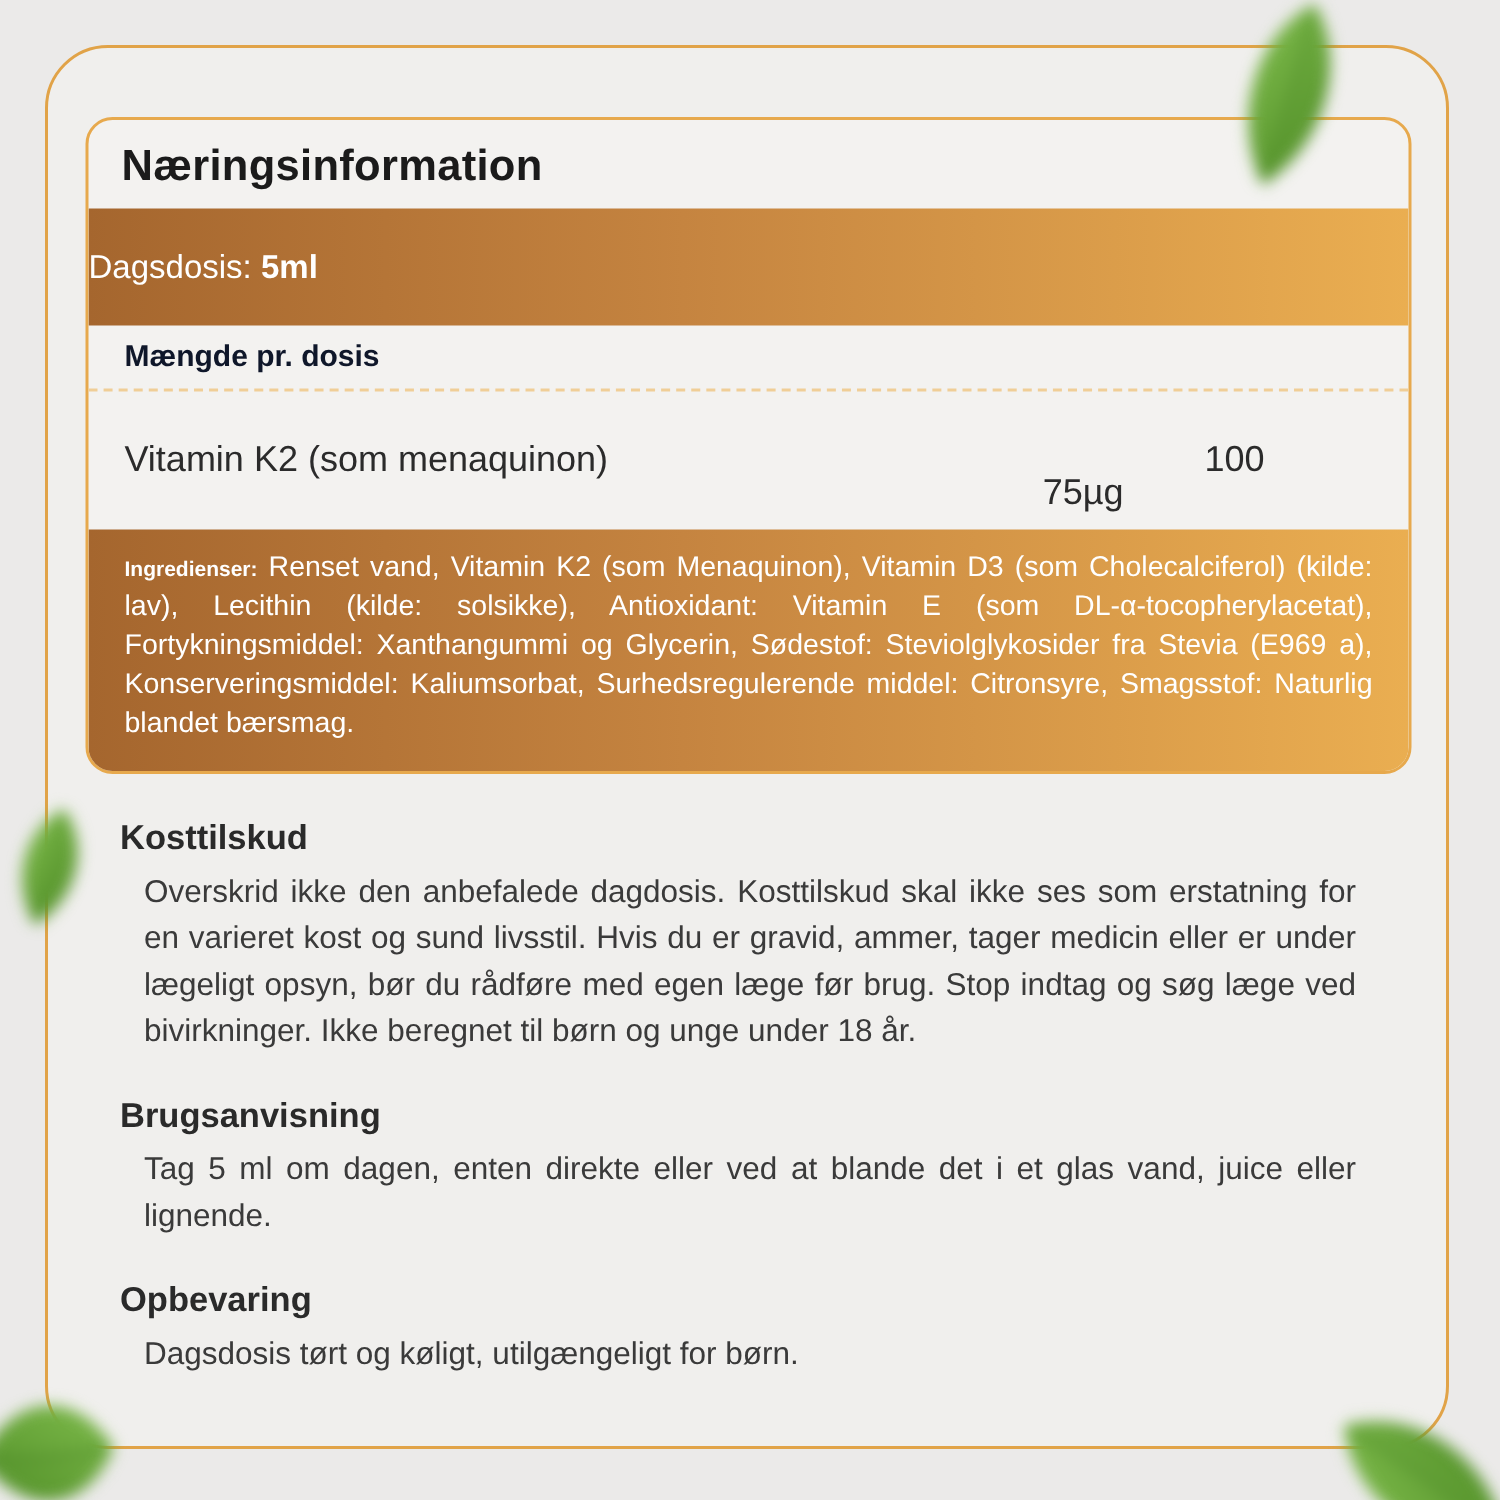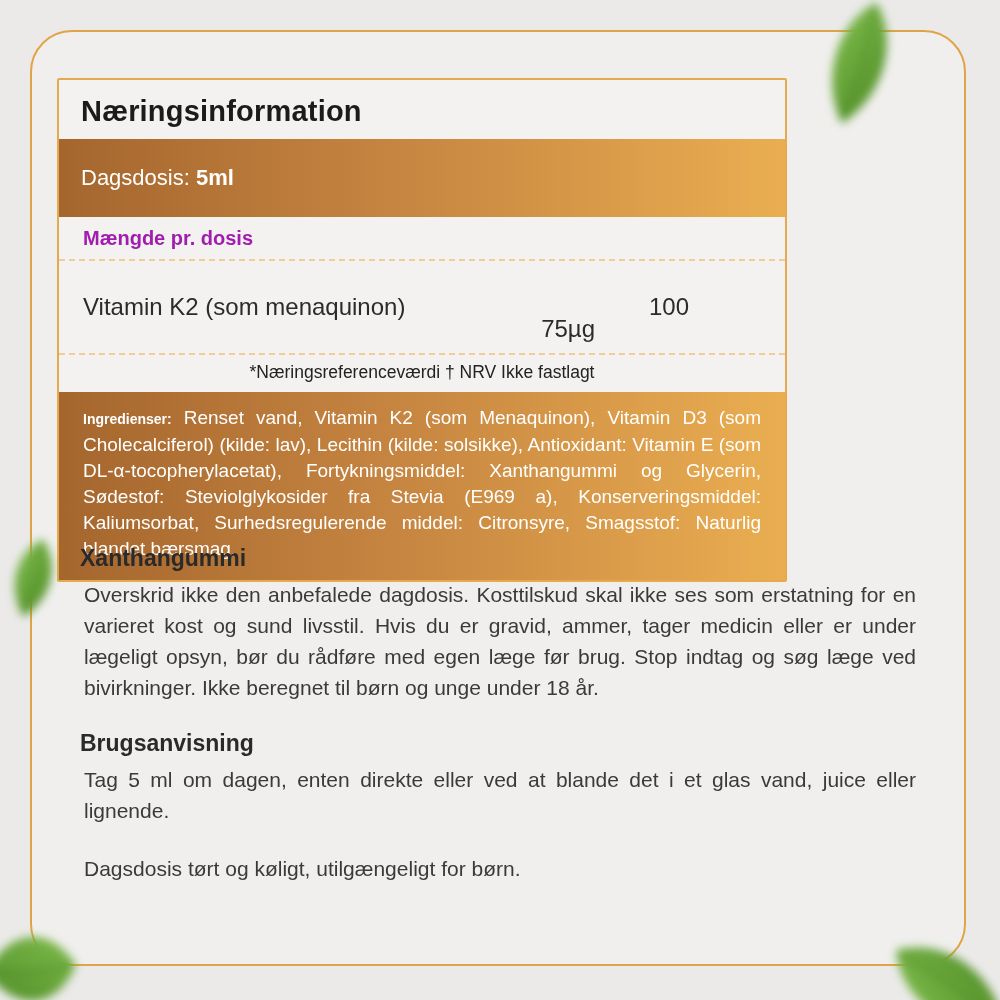--- a/index.html
+++ b/index.html
@@ -8,53 +8,53 @@
     background:#EBEAE9;
     font-family:"Liberation Sans", sans-serif;
     -webkit-font-smoothing:antialiased;
   }
   .frame{
     position:absolute;left:30px;top:30px;width:936px;height:936px;
     border:2px solid #E1A348;border-radius:42px;background:#F0EFED;
     box-sizing:border-box;z-index:1;
   }
   .card{
-    position:absolute;left:57px;top:78px;width:730px;
-    border:2px solid #E7A94D;border-radius:2px;background:#F3F2F0;
+    position:absolute;left:57px;top:78px;width:884px;
+    border:2px solid #E7A94D;border-radius:18px;background:#F3F2F0;
     overflow:hidden;box-sizing:border-box;z-index:2;
   }
   .card-title{
     font-size:29px;font-weight:bold;color:#1B1B1B;
     padding:15px 22px 11px;letter-spacing:.2px;
   }
   .grad{background:linear-gradient(90deg,#A5662E 0%,#C58440 45%,#EAAE51 100%);}
   .banner{
     height:78px;color:#fff;display:flex;flex-direction:column;
-    justify-content:center;padding-left:22px;gap:3px;font-size:22px;
+    justify-content:center;gap:3px;font-size:22px;
   }
   .banner b{font-weight:bold;}
-  .tbl-header{font-size:20px;font-weight:bold;color:#a21caf;padding:10px 0 9px 24px;}
+  .tbl-header{font-size:20px;font-weight:bold;color:#0f172a;padding:10px 0 9px 24px;}
   .tbl-row{
     display:flex;align-items:center;border-top:2px dashed #F0CE97;
     padding:10px 42px 10px 24px;font-size:24px;color:#2B2B2B;
   }
   .amount{margin-left:auto;margin-top:44px;}
   .nrv{width:148px;text-align:center;}
   .tbl-foot{
     border-top:2px dashed #F0CE97;text-align:center;
     font-size:17.5px;color:#222;padding:7px 0 9px;
   }
   .ingredients{
     color:#fff;padding:13px 24px 18px;font-size:19px;line-height:26px;
     text-align:justify;
   }
   .ingredients .lbl{font-weight:bold;font-size:14px;}
   .info{position:absolute;left:80px;width:840px;top:545px;z-index:2;}
   .info h2{font-size:23px;color:#2A2A2A;margin:0 0 7px;font-weight:bold;}
-  .info p{font-size:21px;line-height:31px;color:#3A3A3A;margin:0 4px 27px;text-align:justify;}
+  .info p{font-size:21px;line-height:31px;color:#3A3A3A;margin:0 16px 27px;text-align:justify;}
   .leaf{position:absolute;filter:blur(5px);z-index:40;pointer-events:none;}
   .leaf svg{width:100%;height:100%;display:block;}
   .leaf-top-right{left:818px;top:0px;width:82px;height:126px;transform:rotate(16deg);}
   .leaf-left{left:4px;top:538px;width:58px;height:80px;transform:rotate(14deg);}
   .leaf-bottom-left{left:-22px;top:924px;width:106px;height:90px;transform:rotate(85deg);}
   .leaf-bottom-right{left:902px;top:922px;width:96px;height:132px;transform:rotate(-55deg);}
 </style>
 </head>
 <body>
 
@@ -78,34 +78,34 @@
 
   <div class="tbl-header">Mængde pr. dosis</div>
 
   <div class="tbl-row">
     <span>Vitamin K2 (som menaquinon)</span>
     <span class="amount">75µg</span>
     <span class="nrv">100</span>
   </div>
 
 
-  <div class="tbl-foot">*Næringsreferenceværdi † NRV Ikke fastlagt</div>
 
   <div class="ingredients grad">
     <span class="lbl">Ingredienser:</span><span> Renset vand, Vitamin K2 (som Menaquinon), Vitamin D3 (som Cholecalciferol) (kilde: lav), Lecithin (kilde: solsikke), Antioxidant: Vitamin E (som DL-α-tocopherylacetat), Fortykningsmiddel: Xanthangummi og Glycerin, Sødestof: Steviolglykosider fra Stevia (E969 a), Konserveringsmiddel: Kaliumsorbat, Surhedsregulerende middel: Citronsyre, Smagsstof: Naturlig blandet bærsmag.</span>
   </div>
 </div>
 
 <div class="info">
-  <h2>Xanthangummi</h2>
+  <h2>Kosttilskud</h2>
   <p>Overskrid ikke den anbefalede dagdosis. Kosttilskud skal ikke ses som erstatning for en varieret kost og sund livsstil. Hvis du er gravid, ammer, tager medicin eller er under lægeligt opsyn, bør du rådføre med egen læge før brug. Stop indtag og søg læge ved bivirkninger. Ikke beregnet til børn og unge under 18 år.</p>
 
   <h2>Brugsanvisning</h2>
   <p>Tag 5 ml om dagen, enten direkte eller ved at blande det i et glas vand, juice eller lignende.</p>
 
+  <h2>Opbevaring</h2>
   <p>Dagsdosis tørt og køligt, utilgængeligt for børn.</p>
 </div>
 
 <div class="leaf leaf-top-right">
   <svg viewBox="0 0 100 120" preserveAspectRatio="none">
     <path d="M50 0 C88 28 92 82 50 120 C8 82 12 28 50 0 Z" fill="url(#leafgrad)"></path>
     <path d="M50 6 C54 40 54 80 50 114" stroke="#3E7A1E" stroke-width="3" fill="none" opacity="0.45"></path>
   </svg>
 </div>
 <div class="leaf leaf-left">

